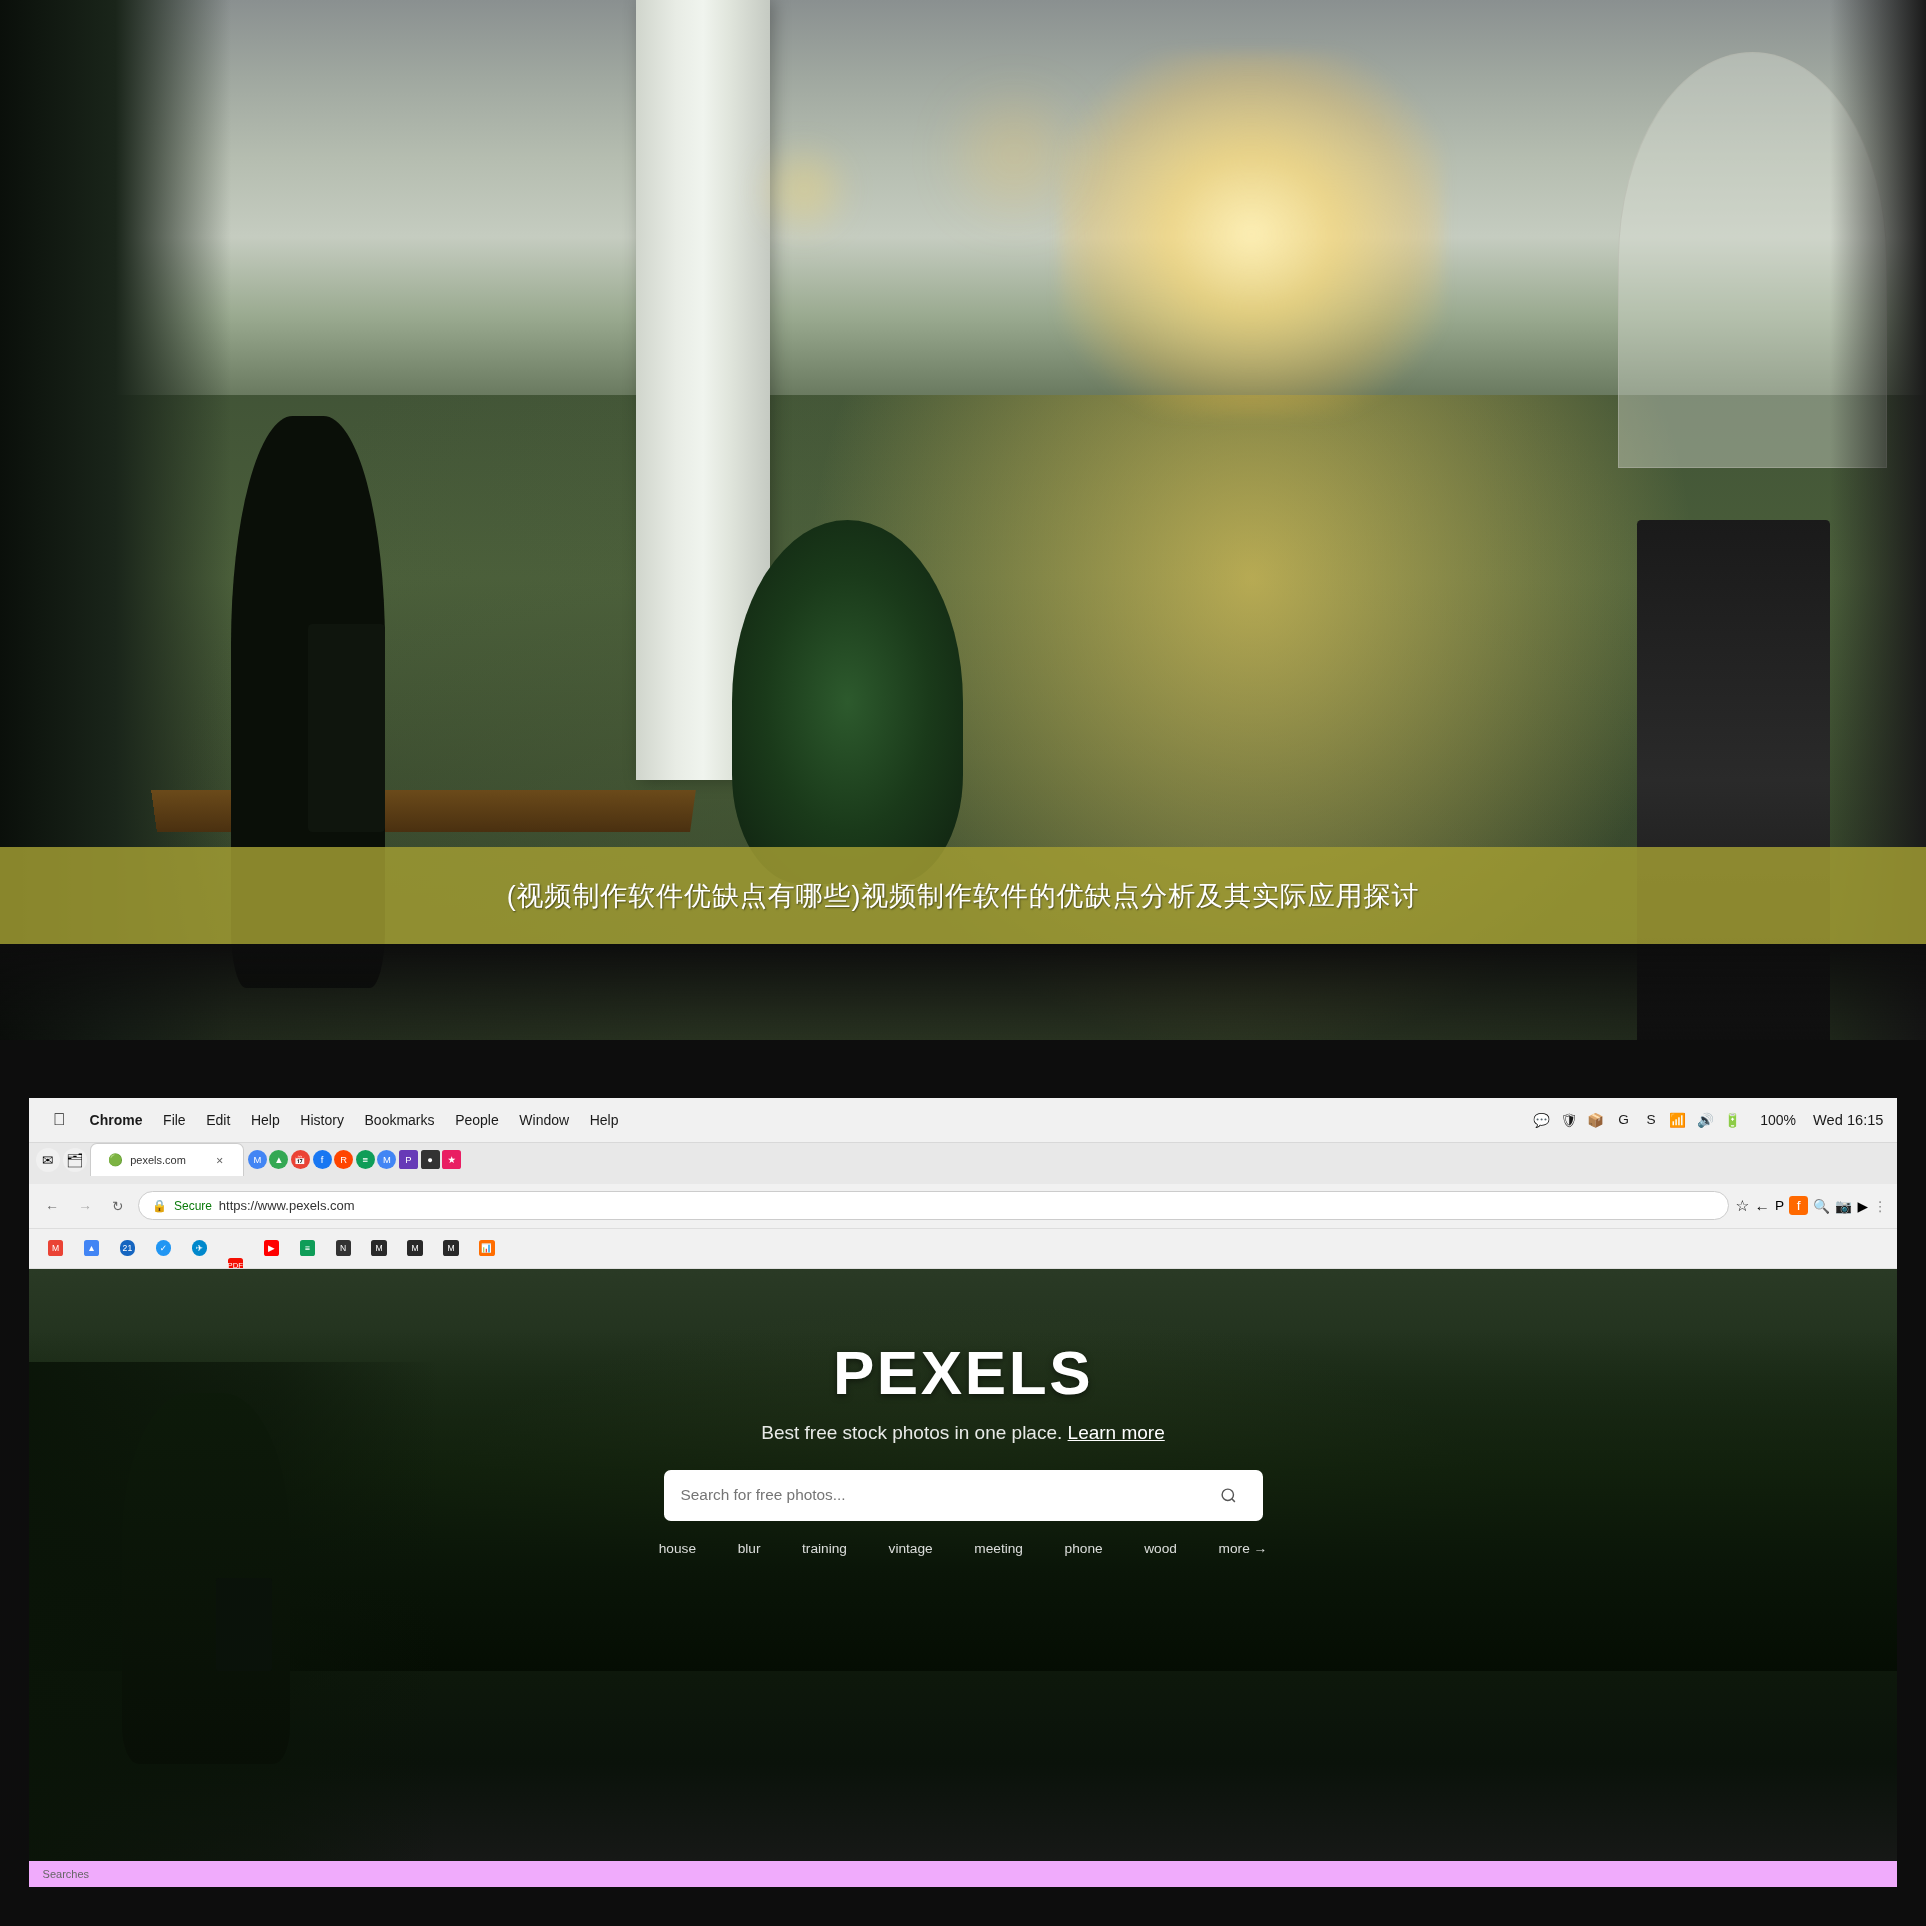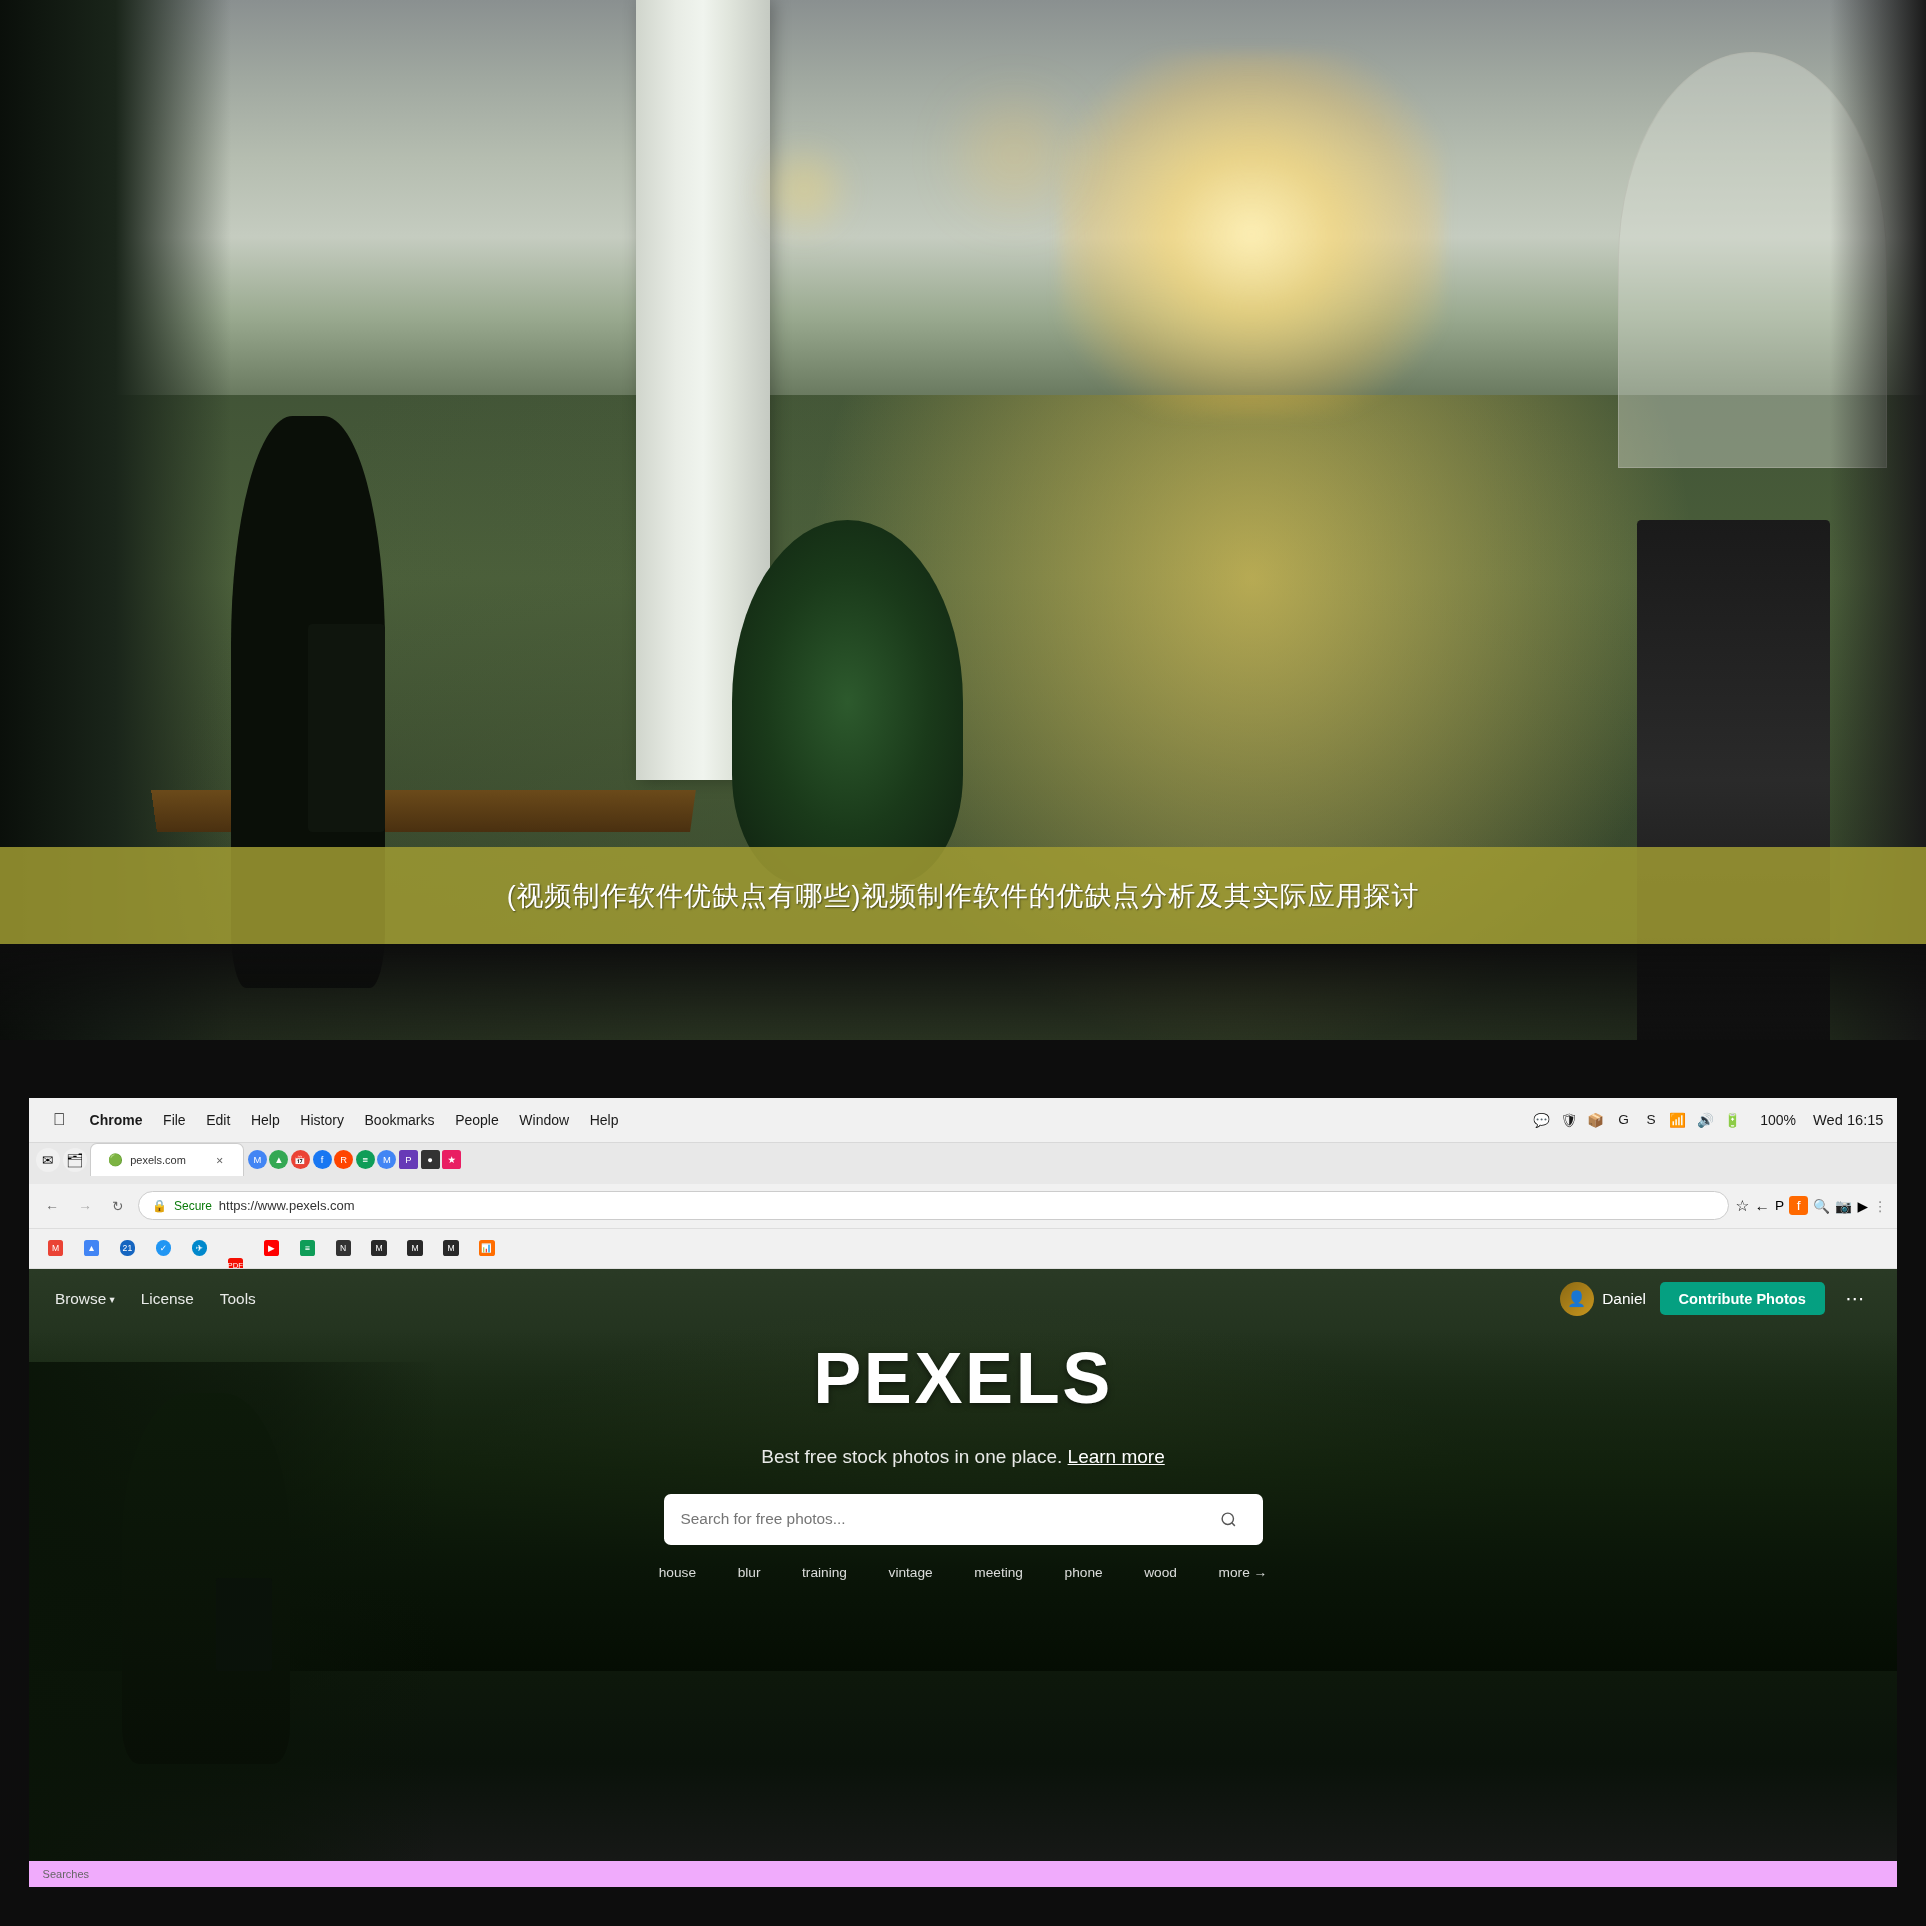--- a/index.html
+++ b/index.html
@@ -407,25 +407,25 @@
       top: 68px;
       left: 0; right: 0;
       display: flex;
       flex-direction: column;
       align-items: center;
       z-index: 20;
     }
 
     .pexels-title {
       color: white;
-      font-size: 72px;
+      font-size: 62px;
       font-weight: 900;
       letter-spacing: 2.6px;
       text-align: center;
-      margin-bottom: 27px;
+      margin-bottom: 14px;
       text-shadow: 0 1.7px 6.8px rgba(0,0,0,0.5);
     }
 
     .pexels-subtitle {
       color: rgba(255,255,255,0.9);
       font-size: 19px;
       text-align: center;
       margin-bottom: 26px;
     }
 
@@ -764,41 +764,20 @@
 
     <div class="pexels-hero-bg"></div>
     <div class="mountain"></div>
     <div class="trees-silhouette"></div>
 
     <div class="pexels-person-overlay"></div>
 
     <div style="position:absolute; bottom:20%; left:5%; width:9%; height:60%; background:linear-gradient(180deg, #0d1a0a 0%, #080f06 100%); border-radius:40% 40% 10% 10%; z-index:2;"></div>
     <div style="position:absolute; bottom:35%; left:10%; width:3%; height:15%; background:#0a120a; border-radius:2.6px; z-index:3;"></div>
 
-    <div class="pexels-navbar">
-      <div class="pexels-nav-links">
-        <span class="pexels-nav-link">
-          <span>Browse</span>
-          <span style="font-size:10.3px;">▾</span>
-        </span>
-        <span class="pexels-nav-link">License</span>
-        <span class="pexels-nav-link">Tools</span>
-      </div>
-
-      <div style="margin-left: auto; display:flex; align-items:center; gap:13.7px;">
-        <div class="pexels-user">
-          <div class="user-avatar">
-            <span style="font-size:15.4px;">👤</span>
-          </div>
-          <span>Daniel</span>
-        </div>
-        <button class="contribute-btn">Contribute Photos</button>
-        <span class="more-dots">⋯</span>
-      </div>
-    </div>
 
     <div class="pexels-hero-content">
       <h1 class="pexels-title">PEXELS</h1>
       <p class="pexels-subtitle">
         <span>Best free stock photos in one place.</span>
         <span> </span>
         <a href="#">Learn more</a>
       </p>
 
       <div class="pexels-search">

